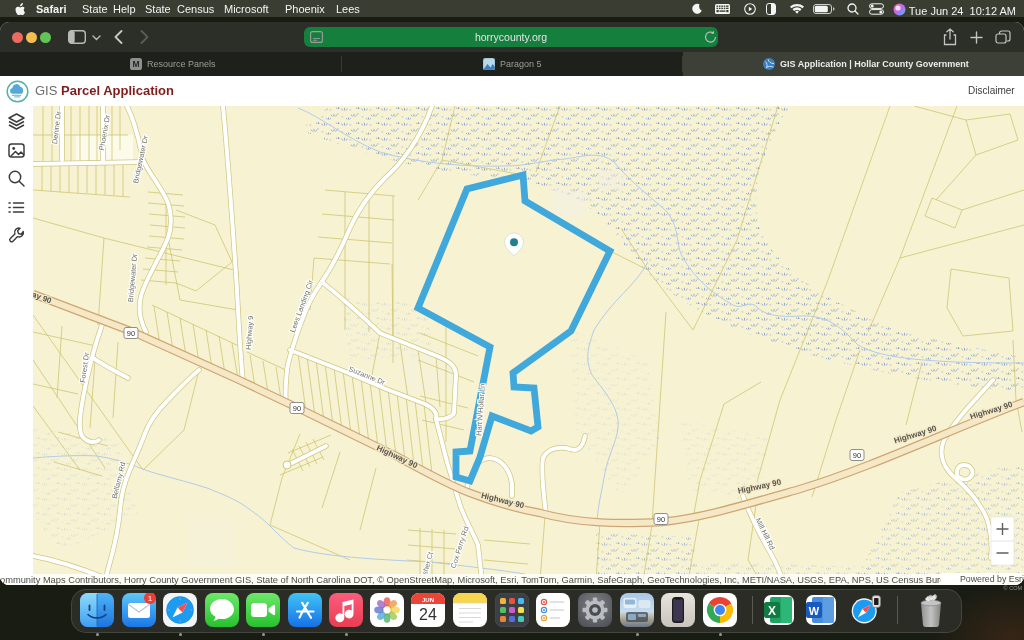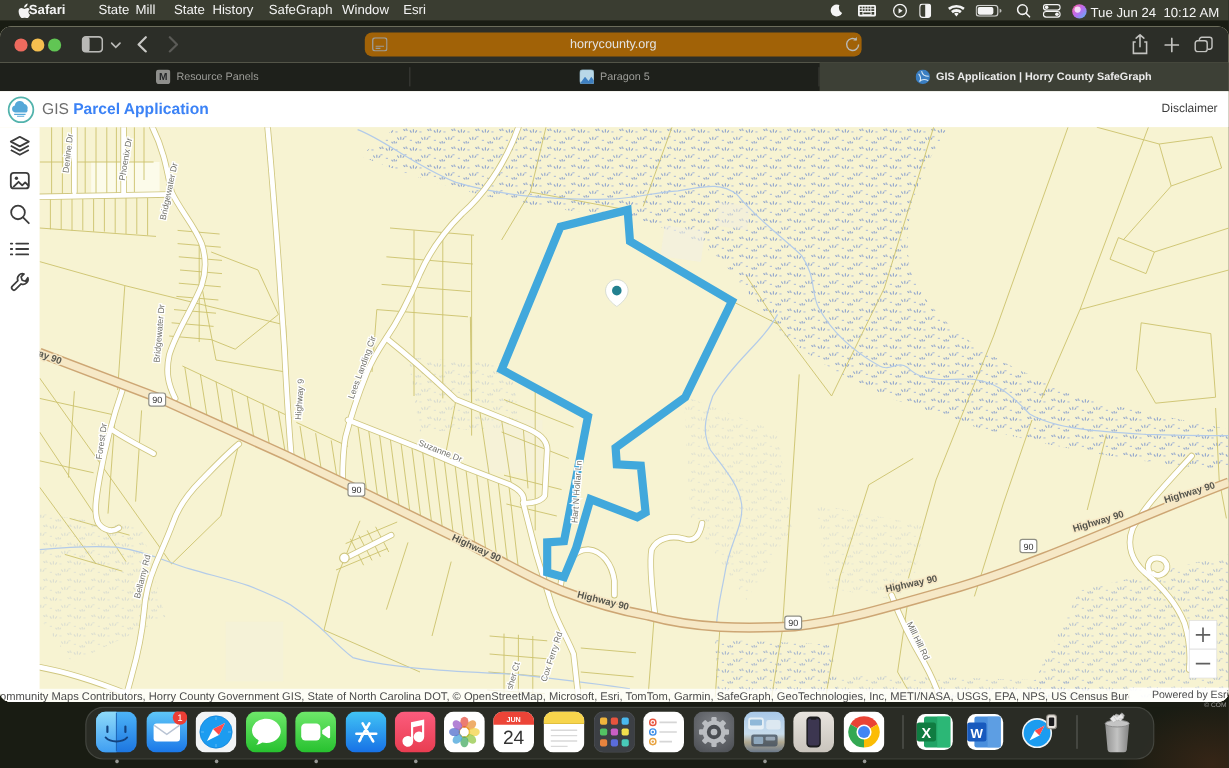--- a/index.html
+++ b/index.html
@@ -5,21 +5,21 @@
 #screen{position:relative;width:1024px;height:640px;}
 
 #menubar{position:absolute;left:0;top:0;width:1024px;height:17px;background:#3a3d31;color:#f4f4f4;font-size:11px;}
 #menubar .mi{position:absolute;top:2.5px;white-space:nowrap;}
 #menubar .bold{font-weight:bold;}
 #clock{position:absolute;top:5px;right:8px;font-size:11px;color:#f4f4f4;}
 
 #win{position:absolute;left:0;top:22px;width:1024px;height:563px;border-radius:9px;overflow:hidden;background:#f7f3d2;}
 #toolbar{position:absolute;left:0;top:0;width:1024px;height:30px;background:#2c2e28;}
 .tl{position:absolute;top:10px;width:11px;height:11px;border-radius:50%;}
-#urlbar{position:absolute;left:304px;top:5px;width:414px;height:20px;border-radius:6px;background:#a16207;color:#e3e3e3;font-size:10.5px;line-height:20px;text-align:center;}
+#urlbar{position:absolute;left:304px;top:5px;width:414px;height:20px;border-radius:6px;background:#15803d;color:#e3e3e3;font-size:10.5px;line-height:20px;text-align:center;}
 #tabbar{position:absolute;left:0;top:30px;width:1024px;height:24px;background:#1e201b;font-size:9px;color:#9d9d99;}
 .tabsep{position:absolute;top:4px;width:1px;height:16px;background:#3a3a36;}
 #activetab{position:absolute;left:683px;top:0px;width:341px;height:24px;background:#3d4036;color:#ececec;}
 .tabtxt{position:absolute;top:7px;white-space:nowrap;}
 
 #appheader{position:absolute;left:0;top:54px;width:1024px;height:30px;background:#ffffff;}
 #appheader .t1{position:absolute;left:35px;top:7px;font-size:13px;color:#6d6d6d;}
 #appheader .t2{position:absolute;left:968px;top:9px;font-size:10px;color:#3c3c3c;}
 
 #map{position:absolute;left:0;top:84px;width:1024px;height:479px;}
@@ -32,28 +32,28 @@
 .docksep{position:absolute;top:596px;width:1px;height:28px;background:rgba(255,255,255,0.22);}
 .dockdot{position:absolute;top:633px;width:3px;height:3px;border-radius:50%;background:rgba(255,255,255,0.55);}
 </style></head>
 <body>
 <div id="screen">
 
 <div id="menubar">
   <svg class="mi" style="left:15px;top:2px" width="11" height="13" viewBox="0 0 11 13">
         <path d="M6.9 1.7c.5-.6.9-1.4.8-2.2-.7.1-1.6.5-2.1 1.1-.5.5-.9 1.4-.8 2.2.8 0 1.6-.5 2.1-1.1zM7.7 3.2c-1.2 0-2.1.7-2.7.7-.6 0-1.4-.7-2.4-.7C1.4 3.2.2 4 .2 6.1c0 2.8 1.9 5.6 3 5.6.6 0 1.2-.5 2-.5.8 0 1.3.5 2 .5 1 0 2.1-1.9 2.5-3-1.3-.5-1.9-3.3-.3-4.3-.5-.8-1.3-1.2-1.7-1.2z" fill="#f4f4f4" transform="translate(0.3,1.5)"></path>
       </svg>
-  <div class="mi bold" style="left:24px">Safari</div>
+  <div class="mi bold" style="left:36px">Safari</div>
   <div class="mi" style="left:82px">State</div>
-  <div class="mi" style="left:113px">Mill</div>
+  <div class="mi" style="left:113px">Help</div>
   <div class="mi" style="left:145px">State</div>
-  <div class="mi" style="left:177px">History</div>
-  <div class="mi" style="left:224px">SafeGraph</div>
-  <div class="mi" style="left:285px">Window</div>
-  <div class="mi" style="left:336px">Esri</div>
+  <div class="mi" style="left:177px">Census</div>
+  <div class="mi" style="left:224px">Microsoft</div>
+  <div class="mi" style="left:285px">Phoenix</div>
+  <div class="mi" style="left:336px">Lees</div>
   <svg class="mi" style="left:691px;top:3px" width="12" height="12" viewBox="0 0 12 12">
         <path d="M8.5 1.2a5 5 0 1 0 2.3 6.6A5.6 5.6 0 0 1 8.5 1.2z" fill="#f4f4f4"></path>
       </svg>
   <svg class="mi" style="left:715px;top:4px" width="15" height="10" viewBox="0 0 15 10">
         <rect x="0" y="0" width="15" height="10" rx="1.5" fill="#f4f4f4"></rect>
         <g fill="#3a3d31">
           <rect x="1.5" y="1.5" width="1.6" height="1.4"></rect>
           <rect x="3.9" y="1.5" width="1.6" height="1.4"></rect>
           <rect x="6.3" y="1.5" width="1.6" height="1.4"></rect>
           <rect x="8.7" y="1.5" width="1.6" height="1.4"></rect>
@@ -163,30 +163,30 @@
           <rect width="12" height="12" rx="2.6" fill="#b9d8e8"></rect>
           <path d="M0 12l4.5-6 3 3.4L9.7 6l2.3 3v3z" fill="#3e7fc1"></path>
           <rect width="12" height="12" rx="2.6" fill="none" stroke="#7798a8" stroke-width="0.6"></rect>
         </svg>
     <div class="tabtxt" style="left:500px">Paragon 5</div>
     <div id="activetab">
       <svg style="position:absolute;left:80px;top:6px" width="12" height="12" viewBox="0 0 12 12">
             <circle cx="6" cy="6" r="6" fill="#3a7ec2"></circle>
             <path d="M2.5 3.5c1.5 1.5 2 4 1.2 6.5M5 1.2c.5 2.8 3 4.4 6 4.4M3 9.8c2-1.6 5-2 7.5-.6" stroke="#d8e8f4" stroke-width="0.9" fill="none"></path>
           </svg>
-      <div class="tabtxt" style="left:97px;font-weight:bold;font-size:9px">GIS Application | Horry County SafeGraph</div>
+      <div class="tabtxt" style="left:97px;font-weight:bold;font-size:9px">GIS Application | Hollar County Government</div>
     </div>
   </div>
   <div id="appheader">
     <svg style="position:absolute;left:6px;top:4px" width="23" height="23" viewBox="0 0 23 23">
           <circle cx="11.5" cy="11.5" r="10.3" fill="#fff" stroke="#52b3ac" stroke-width="1.5"></circle>
           <path d="M6.6 13.8a3 3 0 0 1-.2-5.9 4.1 4.1 0 0 1 7.9-1.2 3.3 3.3 0 0 1 2.6 4.4 2.3 2.3 0 0 1-.9 2.7z" fill="#55a8d8"></path>
           <path d="M5.8 15.3h9.5M8.2 16.9h6" stroke="#55a8d8" stroke-width="0.9" fill="none"></path>
         </svg>
-    <div class="t1">GIS <b style="color:#3b82f6">Parcel Application</b></div>
+    <div class="t1">GIS <b style="color:#7f1d1d">Parcel Application</b></div>
     <div class="t2">Disclaimer</div>
   </div>
   <div id="map">
   <svg width="1024" height="479" viewBox="0 106 1024 479">
   <defs>
     <pattern id="marsh" width="20" height="15" patternUnits="userSpaceOnUse">
       <g stroke="#93a7cc" stroke-width="0.95" fill="none">
         <path d="M4.5 5.5v-2.7M2.9 5.5L1.6 3.6M6.1 5.5l1.3-1.9"></path>
         <path d="M14 11.5V8.9M12.4 11.5l-1.3-1.9M15.6 11.5l1.3-1.9"></path>
         <path d="M18.5 4v-2M17.3 4l-1-1.4M19.7 4l1-1.4"></path>

